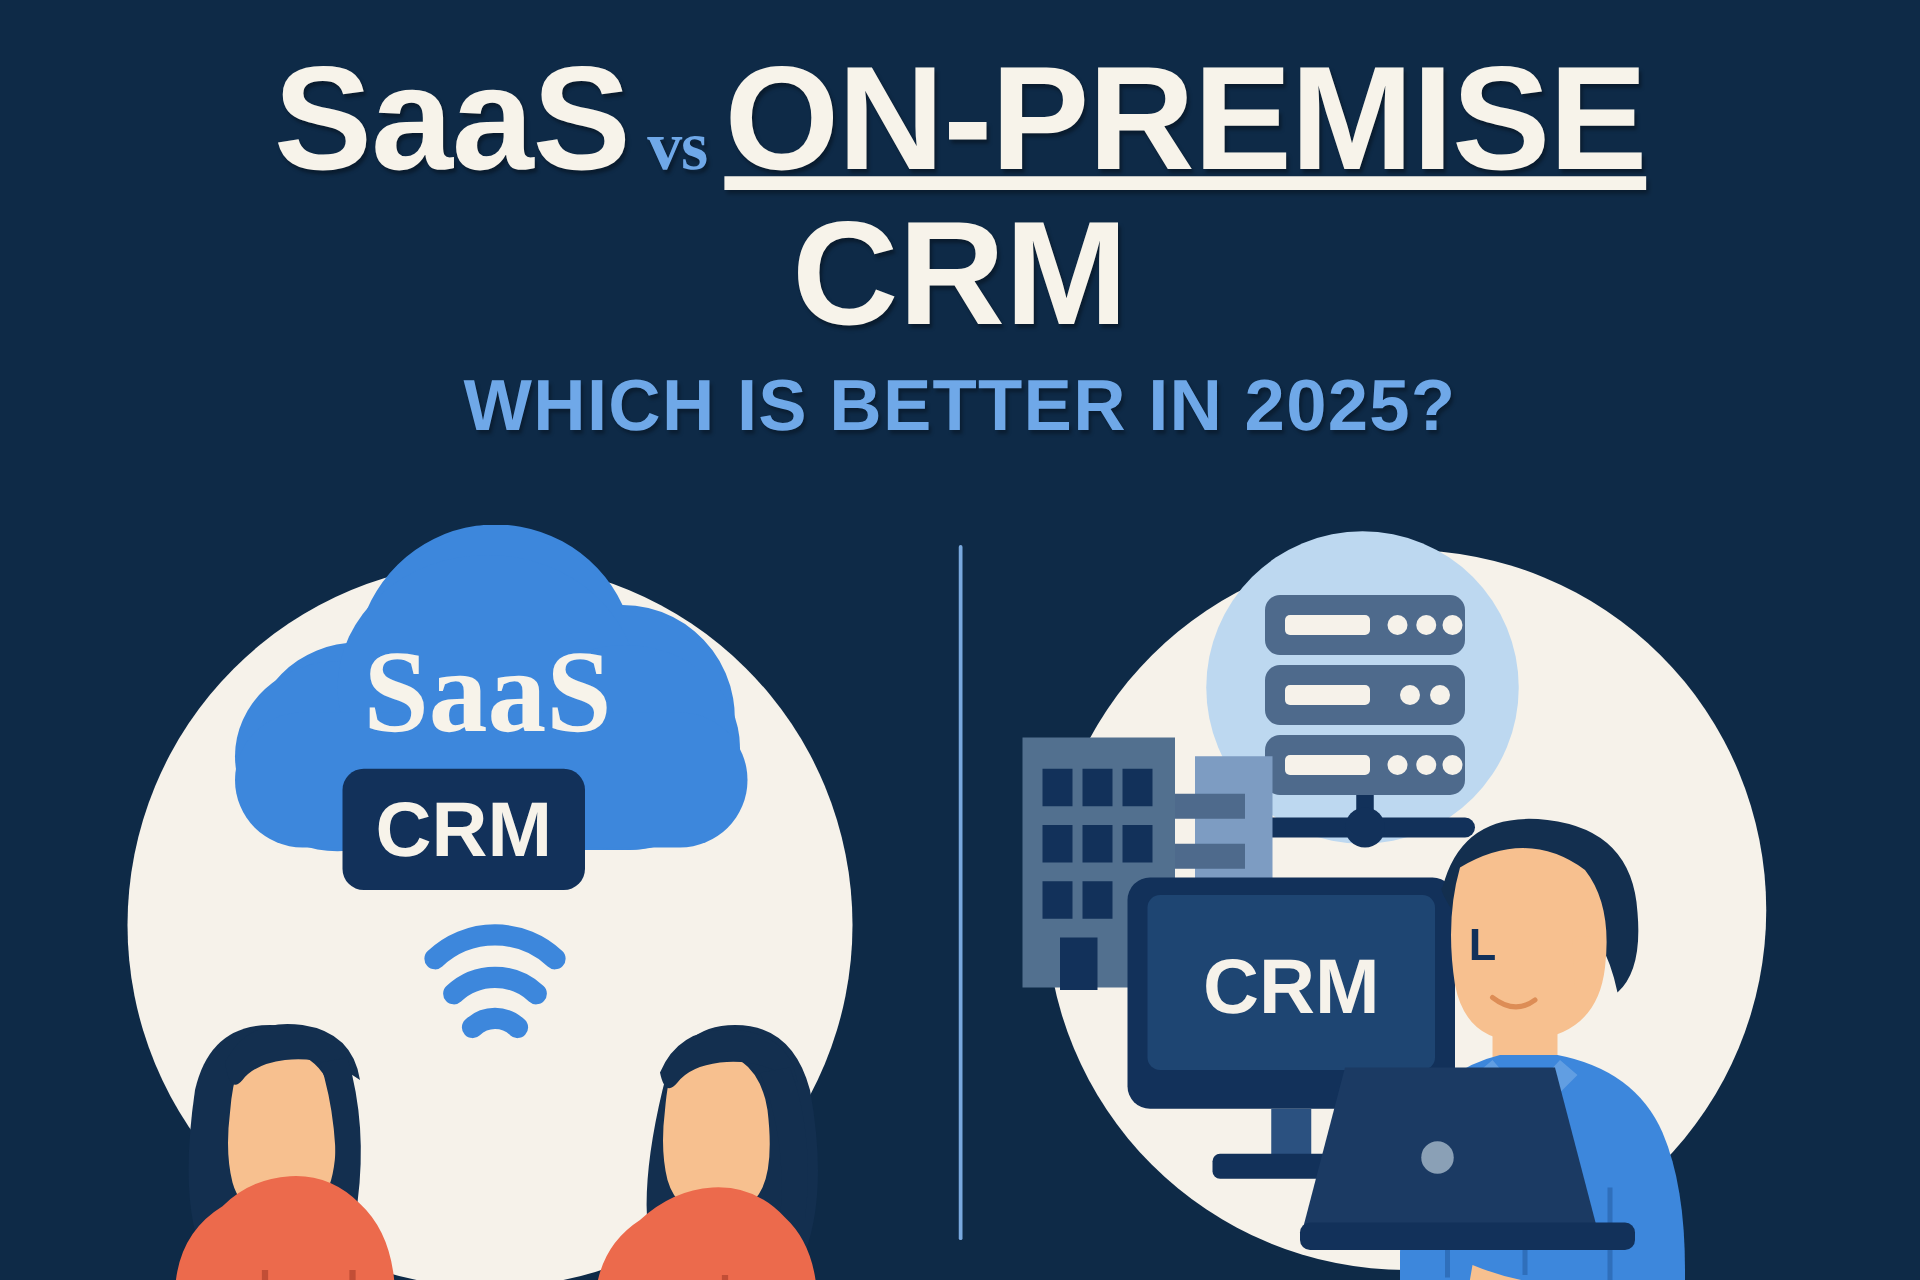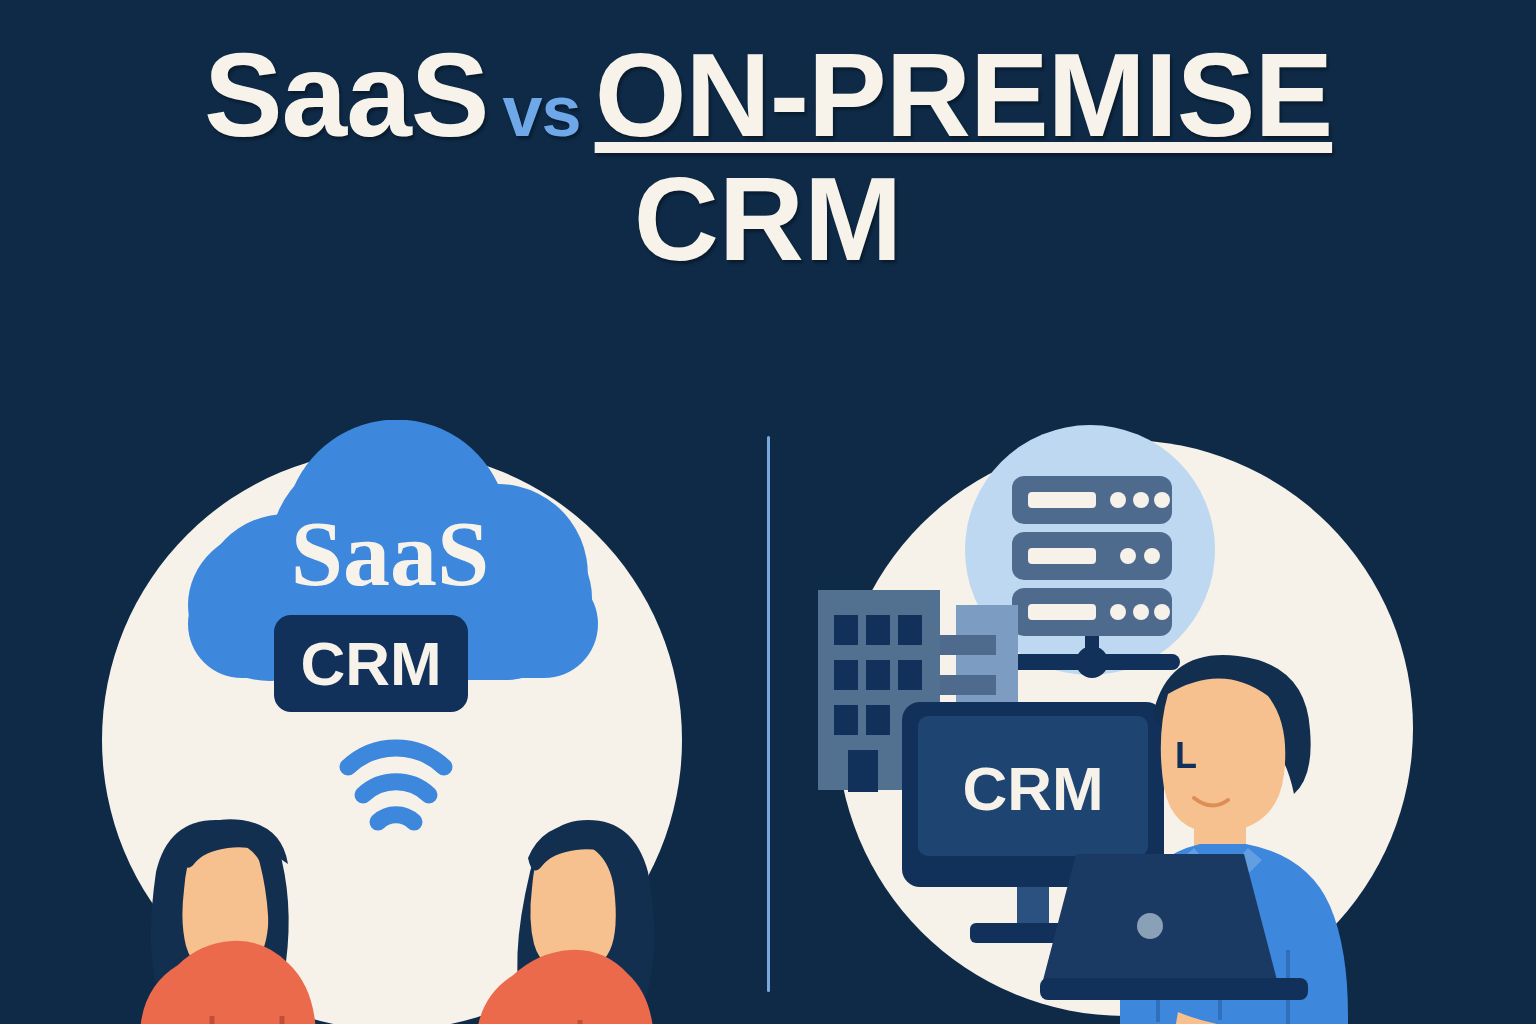--- a/index.html
+++ b/index.html
@@ -16,21 +16,21 @@
     position:absolute;left:0;top:36px;width:1536px;
     text-align:center;
     line-height:1.0;
   }
   .title-line1{
     font-size:118px;font-weight:bold;letter-spacing:-1px;
     white-space:nowrap;
     text-shadow:2px 3px 3px rgba(0,0,0,.35);
   }
   .t-saas{color:#f7f3ea;font-family:"Liberation Sans", sans-serif;}
-  .t-vs{color:#6fa8e8;font-size:72px;padding:0 14px;}
+  .t-vs{color:#6fa8e8;font-size:56px;padding:0 14px;font-family:Liberation Serif, serif;}
   .t-onprem{color:#f7f3ea;text-decoration:underline;}
   .title-line2{
     margin-top:6px;
     font-size:118px;font-weight:bold;color:#f7f3ea;letter-spacing:0px;
     text-shadow:2px 3px 3px rgba(0,0,0,.35);
   }
   .subtitle{
     margin-top:18px;
     font-size:58px;font-weight:bold;color:#6fa8e8;letter-spacing:1px;
     text-shadow:2px 3px 3px rgba(0,0,0,.30);
@@ -51,20 +51,21 @@
 </head>
 <body>
 
 <div class="stage">
 
   <div class="headline">
     <div class="title-line1">
       <span class="t-saas">SaaS</span><span class="t-vs">vs</span><span class="t-onprem">ON-PREMISE</span>
     </div>
     <div class="title-line2">CRM</div>
+    <div class="subtitle">WHICH IS BETTER IN 2025?</div>
   </div>
 
   <div class="divider"></div>
 
   <div class="panel panel-left">
     <svg width="700" height="604" viewBox="0 0 700 604" xmlns="http://www.w3.org/2000/svg">
       <defs>
         <clipPath id="leftCircleClip">
             <circle cx="332" cy="320" r="290"></circle>
           </clipPath>

